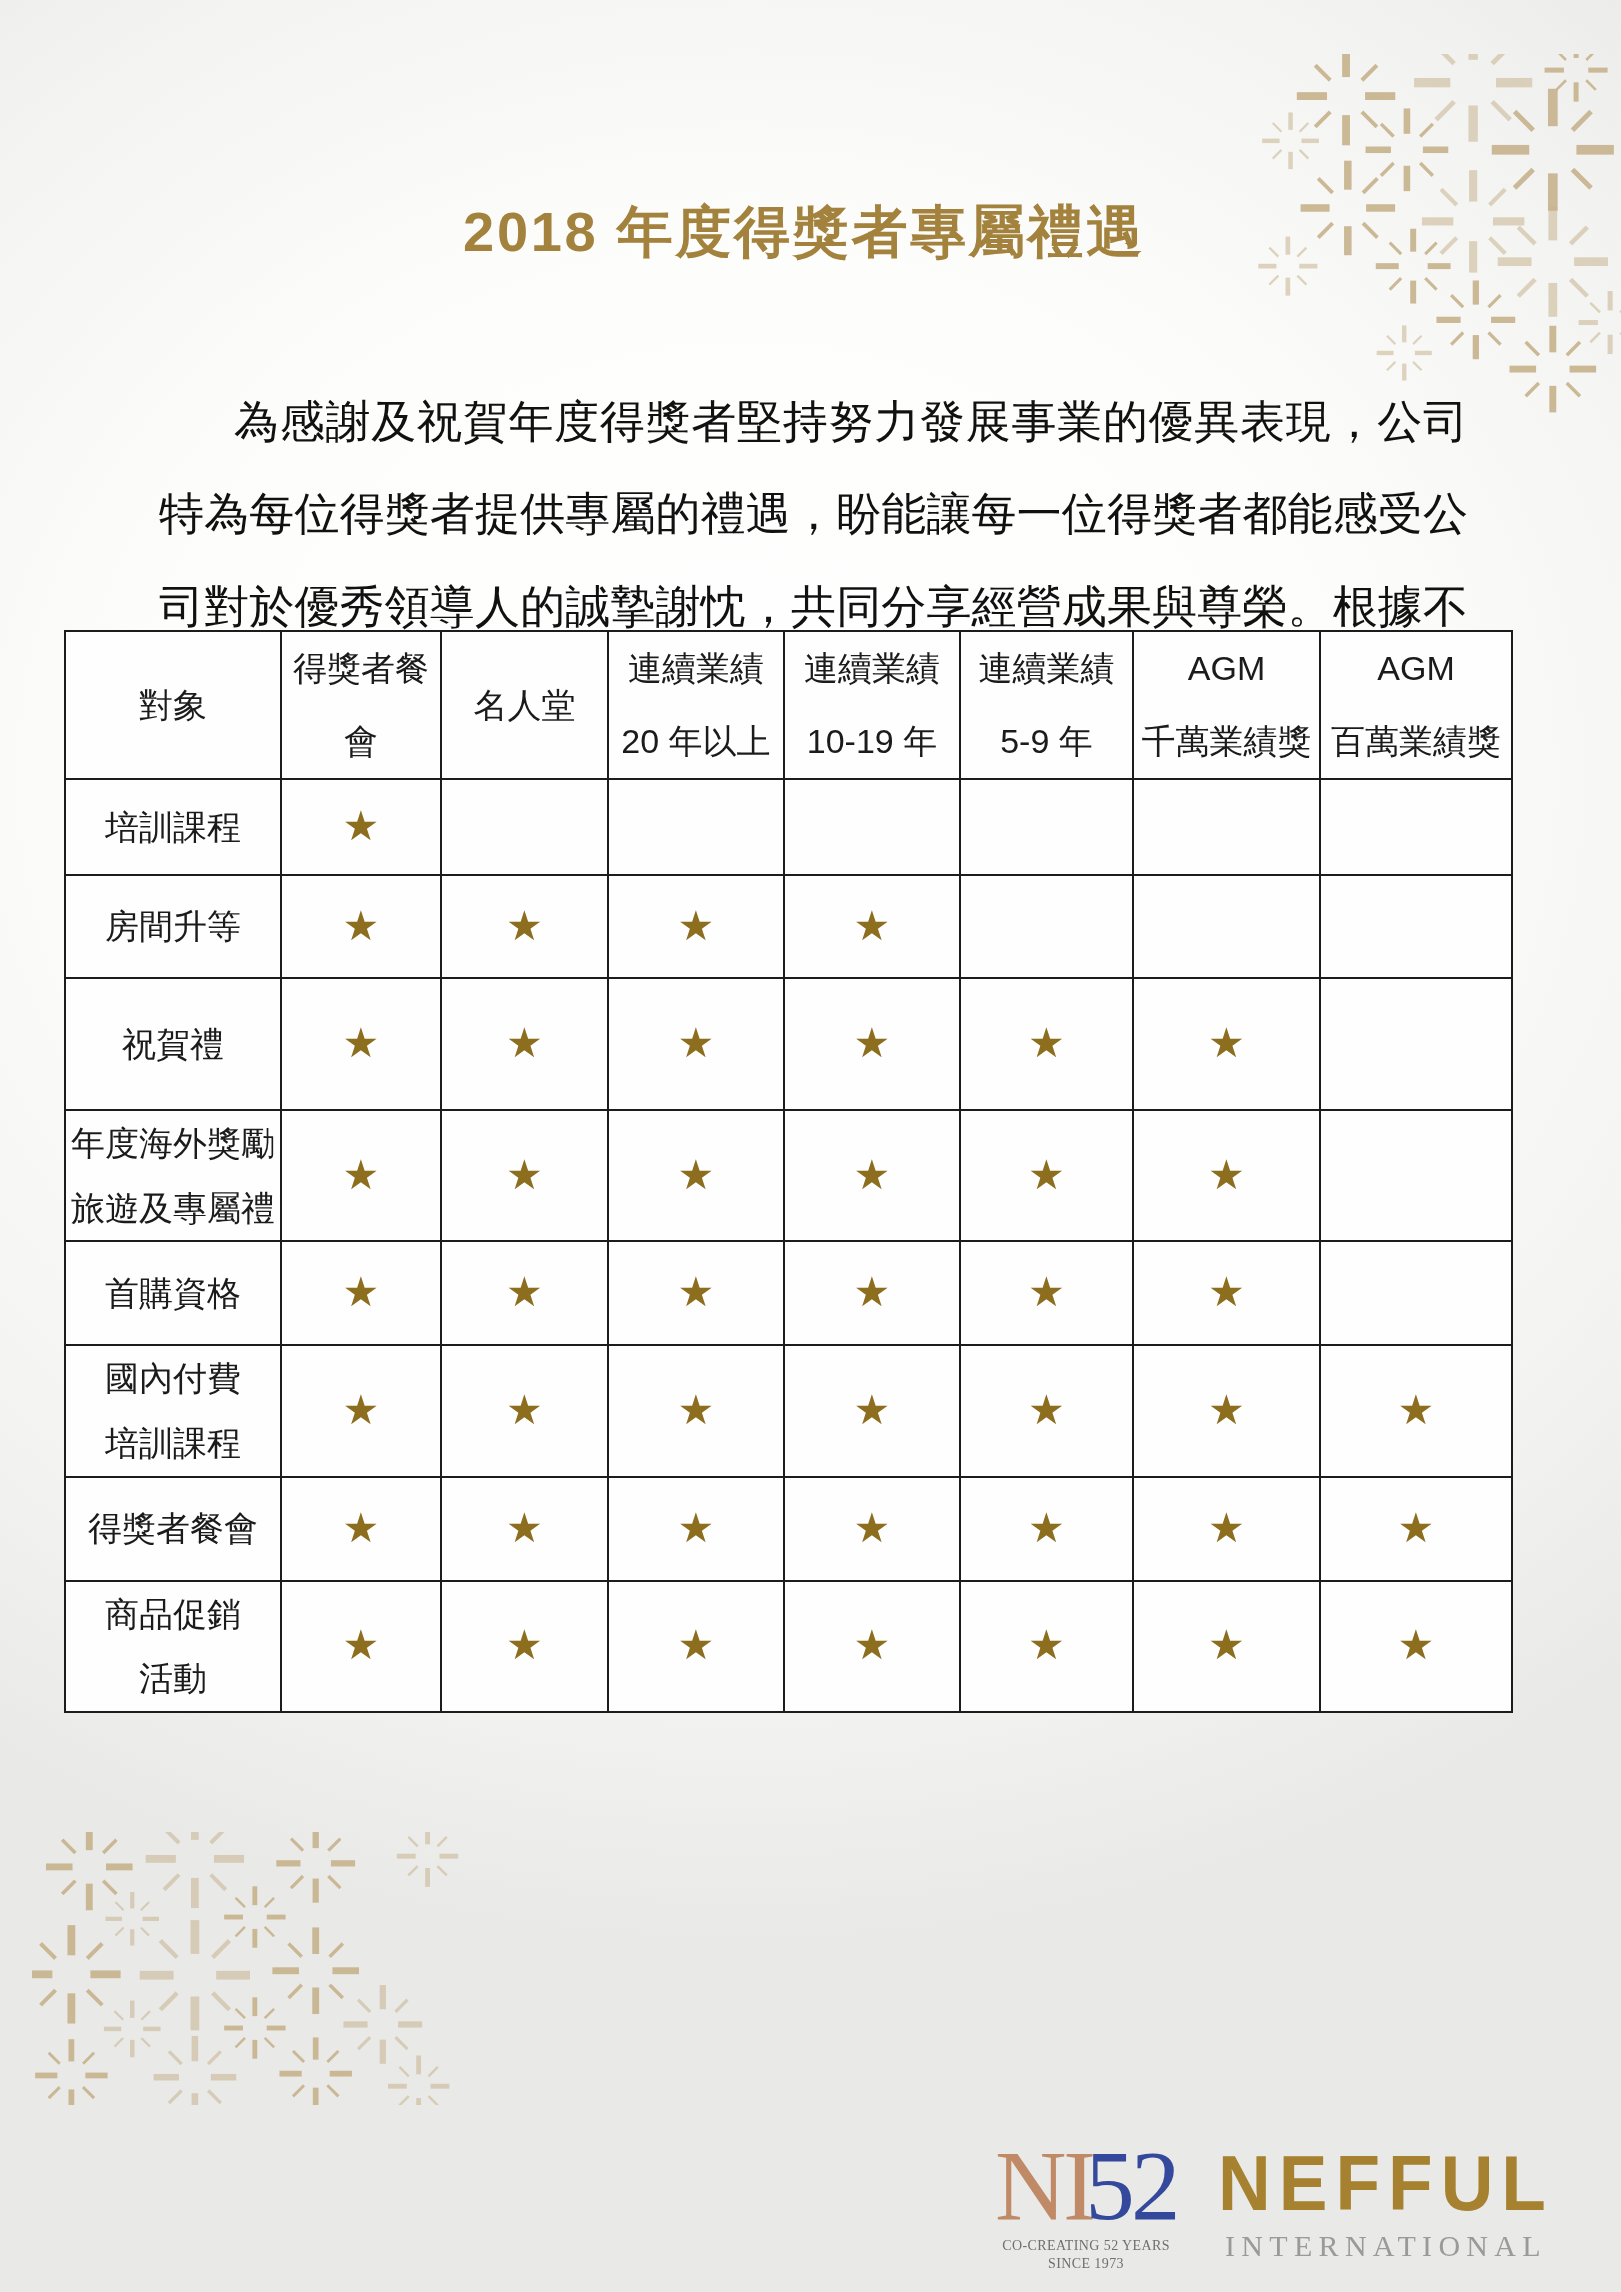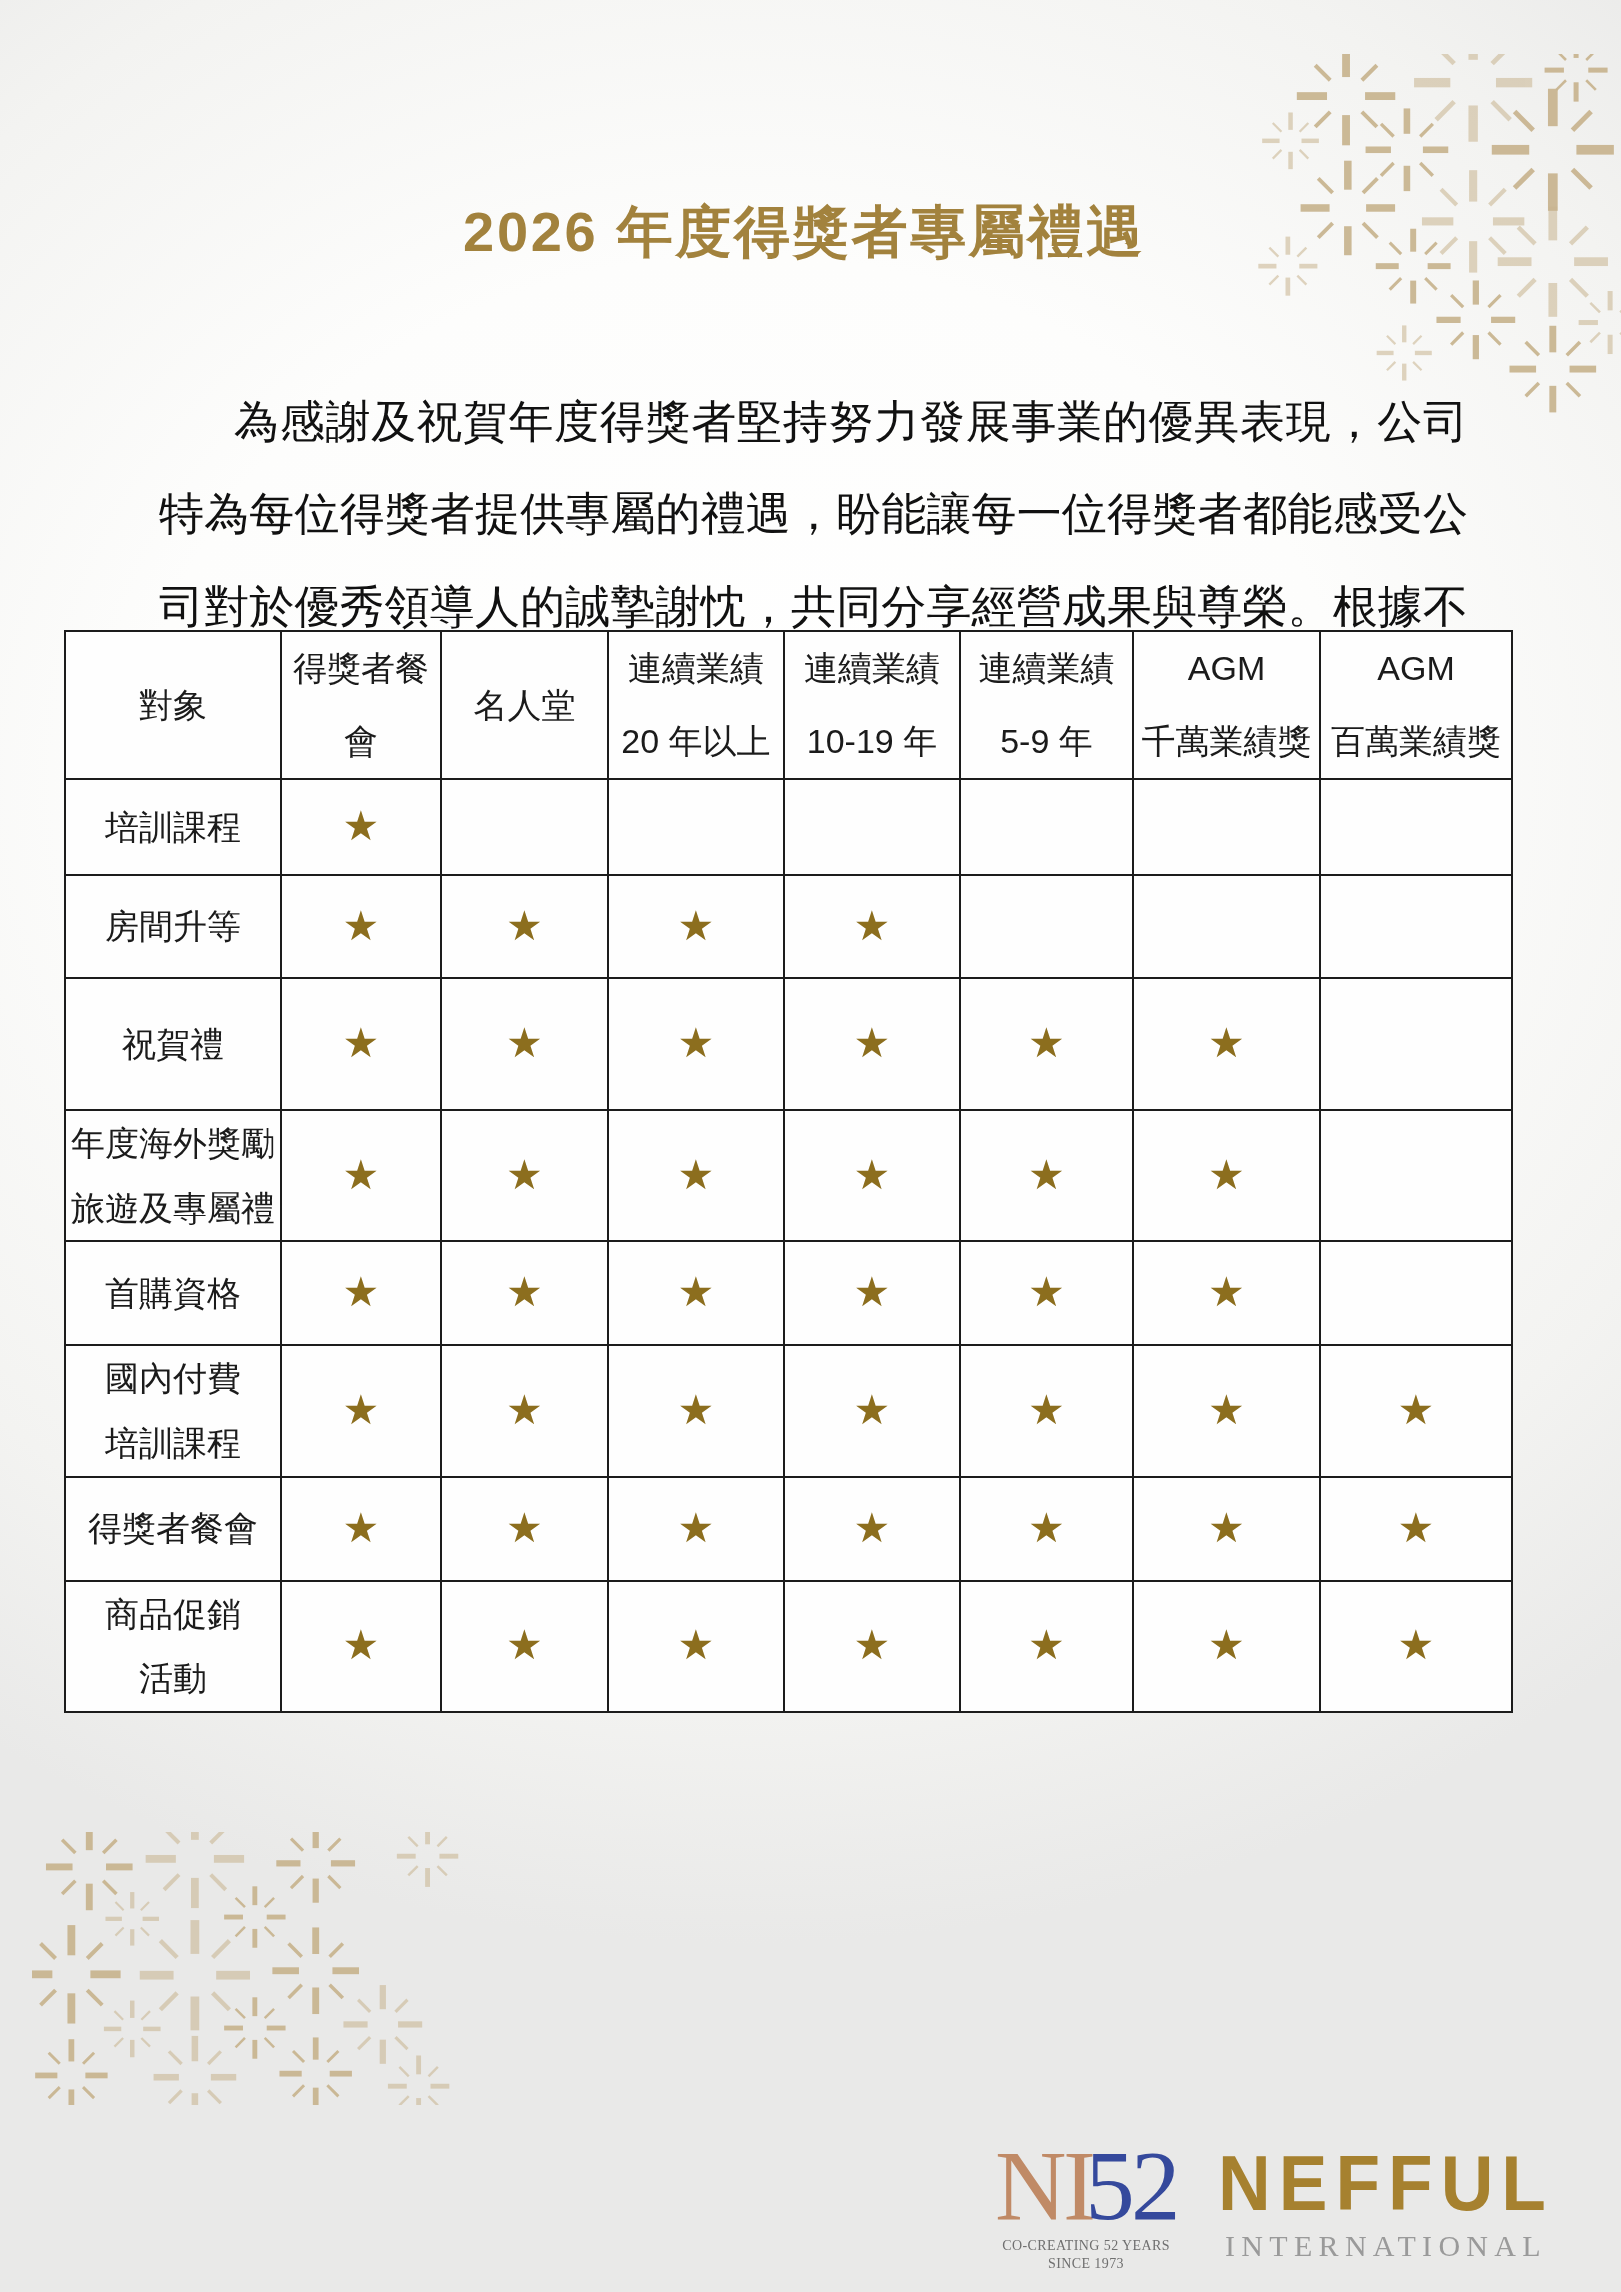--- a/index.html
+++ b/index.html
@@ -136,21 +136,21 @@
     <use href="#sp" class="sp-base" transform="translate(317,155) scale(1.1)"></use>
     <use href="#sp" class="sp-light" transform="translate(112,220) scale(0.72)"></use>
     <use href="#sp" class="sp-base" transform="translate(249,219) scale(0.78)"></use>
     <use href="#sp" class="sp-light" transform="translate(392,215) scale(1.0)"></use>
     <use href="#sp" class="sp-base" transform="translate(44,272) scale(0.92)"></use>
     <use href="#sp" class="sp-light" transform="translate(182,274) scale(1.05)"></use>
     <use href="#sp" class="sp-base" transform="translate(317,270) scale(0.92)"></use>
     <use href="#sp" class="sp-light" transform="translate(432,284) scale(0.78)"></use>
   </svg>
 
-  <div class="page-title">2026 年度得獎者專屬禮遇</div>
+  <div class="page-title">2018 年度得獎者專屬禮遇</div>
 
   <div class="intro">為感謝及祝賀年度得獎者堅持努力發展事業的優異表現，公司特為每位得獎者提供專屬的禮遇，盼能讓每一位得獎者都能感受公司對於優秀領導人的誠摯謝忱，共同分享經營成果與尊榮。根據不同得獎項目而提供各項禮遇，內容如下：</div>
 
   <table class="benefits">
     <colgroup>
       <col style="width:216px">
         <col style="width:160px">
         <col style="width:167px">
       <col style="width:176px">
         <col style="width:176px">

